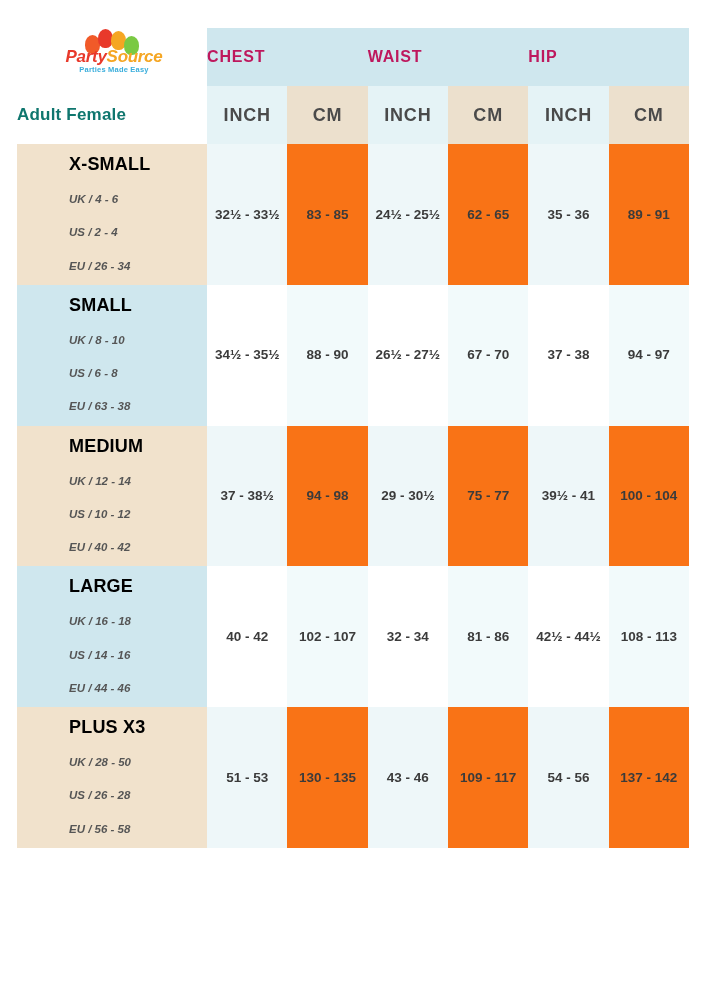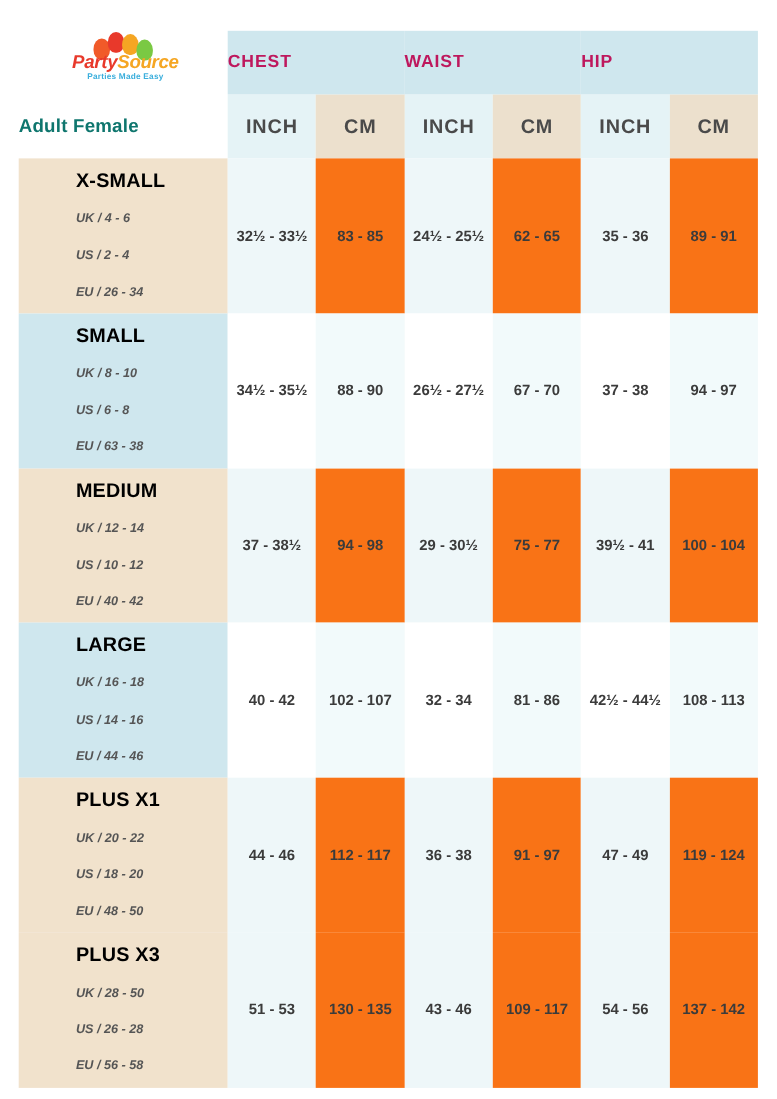--- a/index.html
+++ b/index.html
@@ -253,34 +253,20 @@
           <div class="region">EU / 44 - 46</div>
         </td>
         <td class="val cell-inch">40 - 42</td>
         <td class="val cell-cm">102 - 107</td>
         <td class="val cell-inch">32 - 34</td>
         <td class="val cell-cm">81 - 86</td>
         <td class="val cell-inch">42½ - 44½</td>
         <td class="val cell-cm">108 - 113</td>
       </tr>
 
-      <tr class="r-even">
-        <td class="row-label bg-label-tan">
-          <div class="size-name">PLUS X1</div>
-          <div class="region">UK / 20 - 22</div>
-          <div class="region">US / 18 - 20</div>
-          <div class="region">EU / 48 - 50</div>
-        </td>
-        <td class="val cell-inch">44 - 46</td>
-        <td class="val cell-cm">112 - 117</td>
-        <td class="val cell-inch">36 - 38</td>
-        <td class="val cell-cm">91 - 97</td>
-        <td class="val cell-inch">47 - 49</td>
-        <td class="val cell-cm">119 - 124</td>
-      </tr>
 
 
       <tr class="r-even">
         <td class="row-label bg-label-tan">
           <div class="size-name">PLUS X3</div>
           <div class="region">UK / 28 - 50</div>
           <div class="region">US / 26 - 28</div>
           <div class="region">EU / 56 - 58</div>
         </td>
         <td class="val cell-inch">51 - 53</td>

